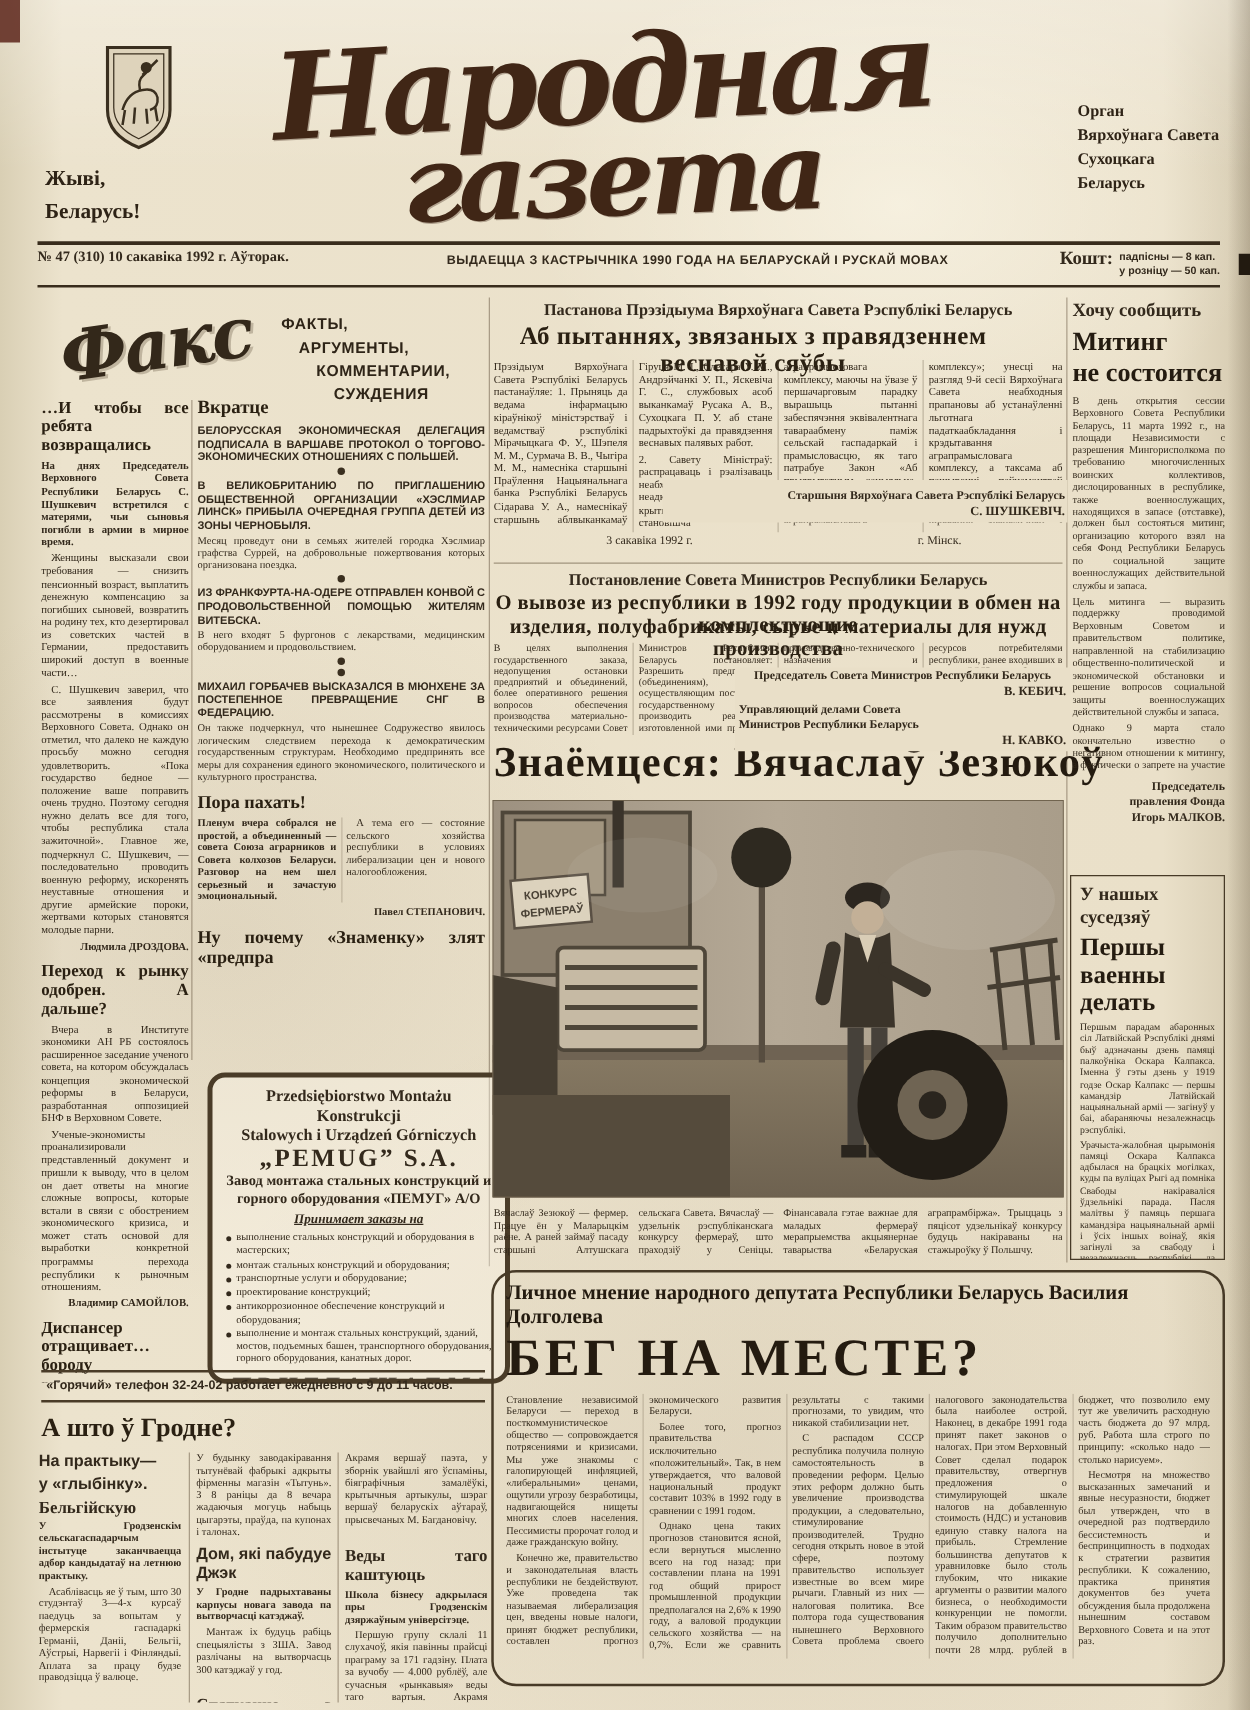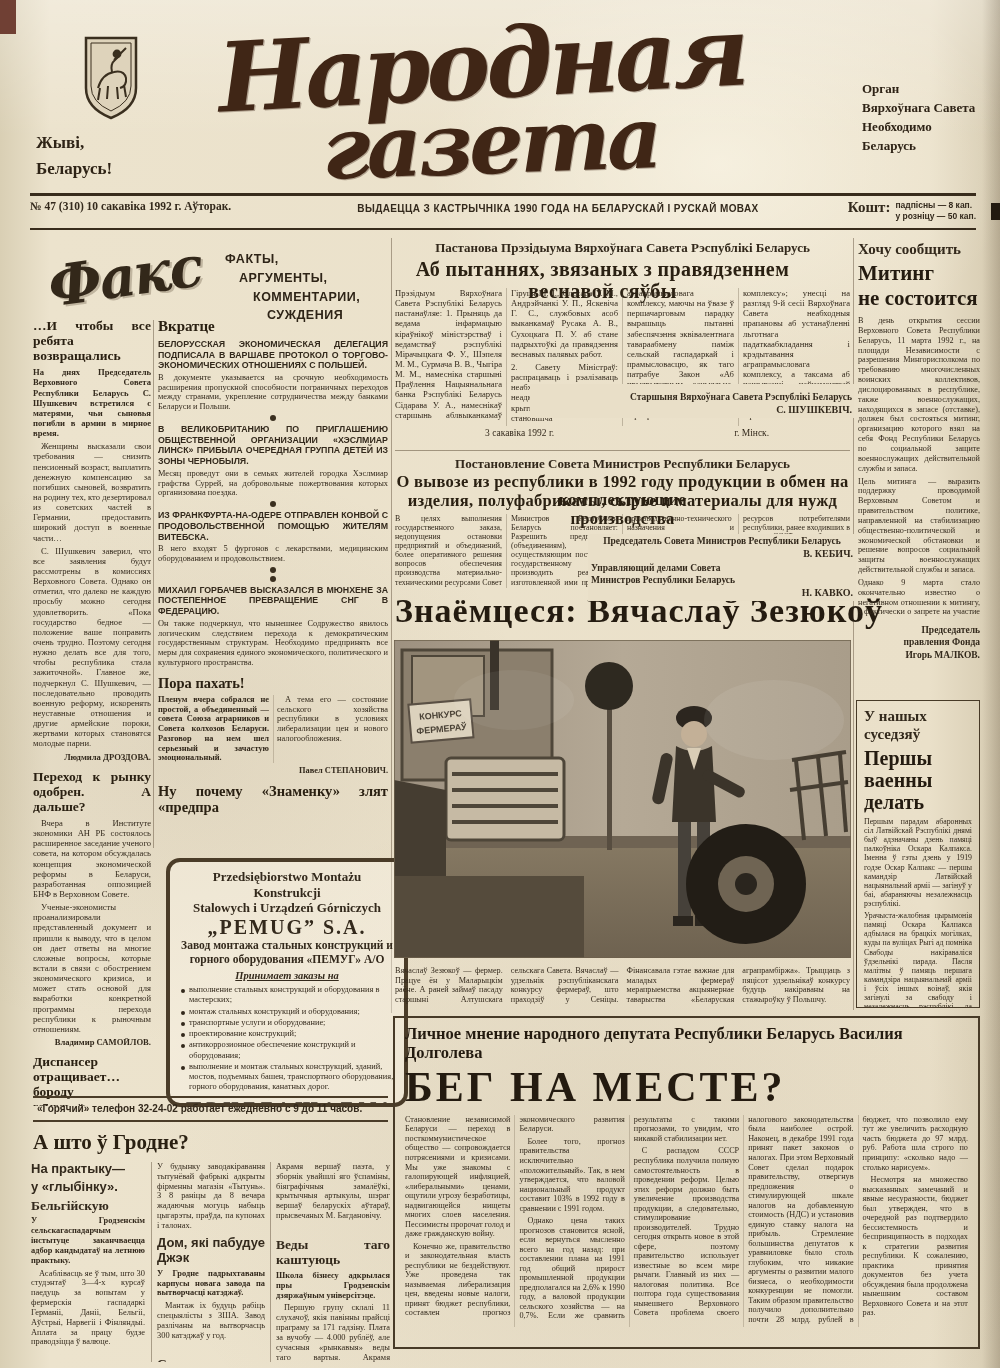--- a/index.html
+++ b/index.html
@@ -111,21 +111,21 @@
   </div>
   <div class="abs motto" style="left:36px;top:130px;width:130px;">
     <div>Жыві,</div>
     <div>Беларусь!</div>
   </div>
   <div class="abs logo" style="left:218px;top:8px;font-size:96px;transform:rotate(-3deg);">Народная</div>
   <div class="abs logo" style="left:322px;top:92px;font-size:86px;transform:rotate(-2deg);">газета</div>
   <div class="abs organ" style="left:862px;top:80px;width:130px;">
     <div>Орган</div>
     <div>Вярхоўнага Савета</div>
-    <div>Необходимо</div>
+    <div>Сухоцкага</div>
     <div>Беларусь</div>
   </div>
   <div class="abs thickrule" style="left:30px;top:193px;width:946px;"></div>
   <div class="abs" style="left:30px;top:200px;width:946px;display:flex;align-items:flex-start;">
     <div class="meta-issue" style="width:290px;">№ 47 (310) 10 сакавіка 1992 г. Аўторак.</div>
     <div class="meta-pub" style="flex:1;text-align:center;padding-top:3px;">ВЫДАЕЦЦА З КАСТРЫЧНІКА 1990 ГОДА НА БЕЛАРУСКАЙ І РУСКАЙ МОВАХ</div>
     <div style="width:180px;display:flex;justify-content:flex-end;gap:5px;">
       <span class="meta-price-label">Кошт:</span>
       <span class="meta-price-small">
         <span style="display:block;">падпісны — 8 кап.</span>
@@ -158,21 +158,20 @@
     <p>Ученые-экономисты проанализировали представленный документ и пришли к выводу, что в целом он дает ответы на многие сложные вопросы, которые встали в связи с обострением экономического кризиса, и может стать основой для выработки конкретной программы перехода республики к рыночным отношениям.</p>
     <div class="byline">Владимир САМОЙЛОВ.</div>
     <div class="art-h">Диспансер отращивает… бороду</div>
     <p class="lead noind">ГОМЕЛЬ. Так и не начато югославской фирмой «Смелт» предполагавшееся на март строительство специализированного диспансера для лечения населения, пострадавшего от чернобыльской катастрофы.</p>
 
   </div>
 
   <div class="abs colB j clip" style="left:158px;top:318px;height:536px;">
     <div class="art-h" style="margin-top:0;font-size:15px;">Вкратце</div>
     <div class="brief-h">БЕЛОРУССКАЯ ЭКОНОМИЧЕСКАЯ ДЕЛЕГАЦИЯ ПОДПИСАЛА В ВАРШАВЕ ПРОТОКОЛ О ТОРГОВО-ЭКОНОМИЧЕСКИХ ОТНОШЕНИЯХ С ПОЛЬШЕЙ.</div>
-    <p class="brief-b noind">В документе указывается на срочную необходимость расширения пропускной способности пограничных переходов между странами, укрепление сотрудничества между банками Беларуси и Польши.</p>
     <div class="dotsep"></div>
     <div class="brief-h">В ВЕЛИКОБРИТАНИЮ ПО ПРИГЛАШЕНИЮ ОБЩЕСТВЕННОЙ ОРГАНИЗАЦИИ «ХЭСЛМИАР ЛИНСК» ПРИБЫЛА ОЧЕРЕДНАЯ ГРУППА ДЕТЕЙ ИЗ ЗОНЫ ЧЕРНОБЫЛЯ.</div>
     <p class="brief-b noind">Месяц проведут они в семьях жителей городка Хэслмиар графства Суррей, на добровольные пожертвования которых организована поездка.</p>
     <div class="dotsep"></div>
     <div class="brief-h">ИЗ ФРАНКФУРТА-НА-ОДЕРЕ ОТПРАВЛЕН КОНВОЙ С ПРОДОВОЛЬСТВЕННОЙ ПОМОЩЬЮ ЖИТЕЛЯМ ВИТЕБСКА.</div>
     <p class="brief-b noind">В него входят 5 фургонов с лекарствами, медицинским оборудованием и продовольствием.</p>
     <div class="dotsep"></div>
     <div class="dotsep"></div>
     <div class="brief-h">МИХАИЛ ГОРБАЧЕВ ВЫСКАЗАЛСЯ В МЮНХЕНЕ ЗА ПОСТЕПЕННОЕ ПРЕВРАЩЕНИЕ СНГ В ФЕДЕРАЦИЮ.</div>
     <p class="brief-b noind">Он также подчеркнул, что нынешнее Содружество явилось логическим следствием перехода к демократическим государственным структурам. Необходимо предпринять все меры для сохранения единого экономического, политического и культурного пространства.</p>
@@ -362,21 +361,21 @@
     <div class="n-rubric">суседзяў</div>
     <div class="n-head" style="margin-top:4px;">Першы</div>
     <div class="n-head">ваенны делать</div>
     <div class="n-body" style="margin-top:4px;">
       <p class="noind">Першым парадам абаронных сіл Латвійскай Рэспублікі днямі быў адзначаны дзень памяці палкоўніка Оскара Калпакса. Іменна ў гэты дзень у 1919 годзе Оскар Калпакс — першы камандзір Латвійскай нацыянальнай арміі — загінуў у баі, абараняючы незалежнасць рэспублікі.</p>
       <p class="noind">Урачыста-жалобная цырымонія памяці Оскара Калпакса адбылася на брацкіх могілках, куды па вуліцах Рыгі ад помніка Свабоды накіраваліся ўдзельнікі парада. Пасля малітвы ў памяць першага камандзіра нацыянальнай арміі і ўсіх іншых воінаў, якія загінулі за свабоду і незалежнасць рэспублікі, да абаронцаў Латвіі звярнуўся Анатоль Гарбуноў. Ён адзначыў, што цяпер у Латвіі няма знешніх ворагаў, таму абаронныя сілы рэспублікі павінны клапаціцца аб унутранай бяспецы і абараняць граніцы дзяржавы.</p>
     </div>
 
   </div>
 
-  <div class="abs op-box clip" style="left:393px;top:1016px;width:563px;height:316px;">
+  <div class="abs op-box clip" style="left:393px;top:1016px;width:563px;height:316px;border-radius:20px;">
     <div class="op-kicker">Личное мнение народного депутата Республики Беларусь Василия Долголева</div>
     <div class="op-head">БЕГ НА МЕСТЕ?</div>
     <div class="op-body clip" style="height:212px;">
       <p class="noind">Становление независимой Беларуси — переход в посткоммунистическое общество — сопровождается потрясениями и кризисами. Мы уже знакомы с галопирующей инфляцией, «либеральными» ценами, ощутили угрозу безработицы, надвигающейся нищеты многих слоев населения. Пессимисты пророчат голод и даже гражданскую войну.</p>
       <p>Конечно же, правительство и законодательная власть республики не бездействуют. Уже проведена так называемая либерализация цен, введены новые налоги, принят бюджет республики, составлен прогноз экономического развития Беларуси.</p>
       <p>Более того, прогноз правительства исключительно «положительный». Так, в нем утверждается, что валовой национальный продукт составит 103% в 1992 году в сравнении с 1991 годом.</p>
       <p>Однако цена таких прогнозов становится ясной, если вернуться мысленно всего на год назад: при составлении плана на 1991 год общий прирост промышленной продукции предполагался на 2,6% к 1990 году, а валовой продукции сельского хозяйства — на 0,7%. Если же сравнить результаты с такими прогнозами, то увидим, что никакой стабилизации нет.</p>
       <p>С распадом СССР республика получила полную самостоятельность в проведении реформ. Целью этих реформ должно быть увеличение производства продукции, а следовательно, стимулирование производителей. Трудно сегодня открыть новое в этой сфере, поэтому правительство использует известные во всем мире рычаги. Главный из них — налоговая политика. Все полтора года существования нынешнего Верховного Совета проблема своего налогового законодательства была наиболее острой. Наконец, в декабре 1991 года принят пакет законов о налогах. При этом Верховный Совет сделал подарок правительству, отвергнув предложения о стимулирующей шкале налогов на добавленную стоимость (НДС) и установив единую ставку налога на прибыль. Стремление большинства депутатов к уравниловке было столь глубоким, что никакие аргументы о развитии малого бизнеса, о необходимости конкуренции не помогли. Таким образом правительство получило дополнительно почти 28 млрд. рублей в бюджет, что позволило ему тут же увеличить расходную часть бюджета до 97 млрд. руб. Работа шла строго по принципу: «сколько надо — столько нарисуем».</p>
       <p>Несмотря на множество высказанных замечаний и явные несуразности, бюджет был утвержден, что в очередной раз подтвердило бессистемность и беспринципность в подходах к стратегии развития республики. К сожалению, практика принятия документов без учета обсуждения была продолжена нынешним составом Верховного Совета и на этот раз.</p>
 

